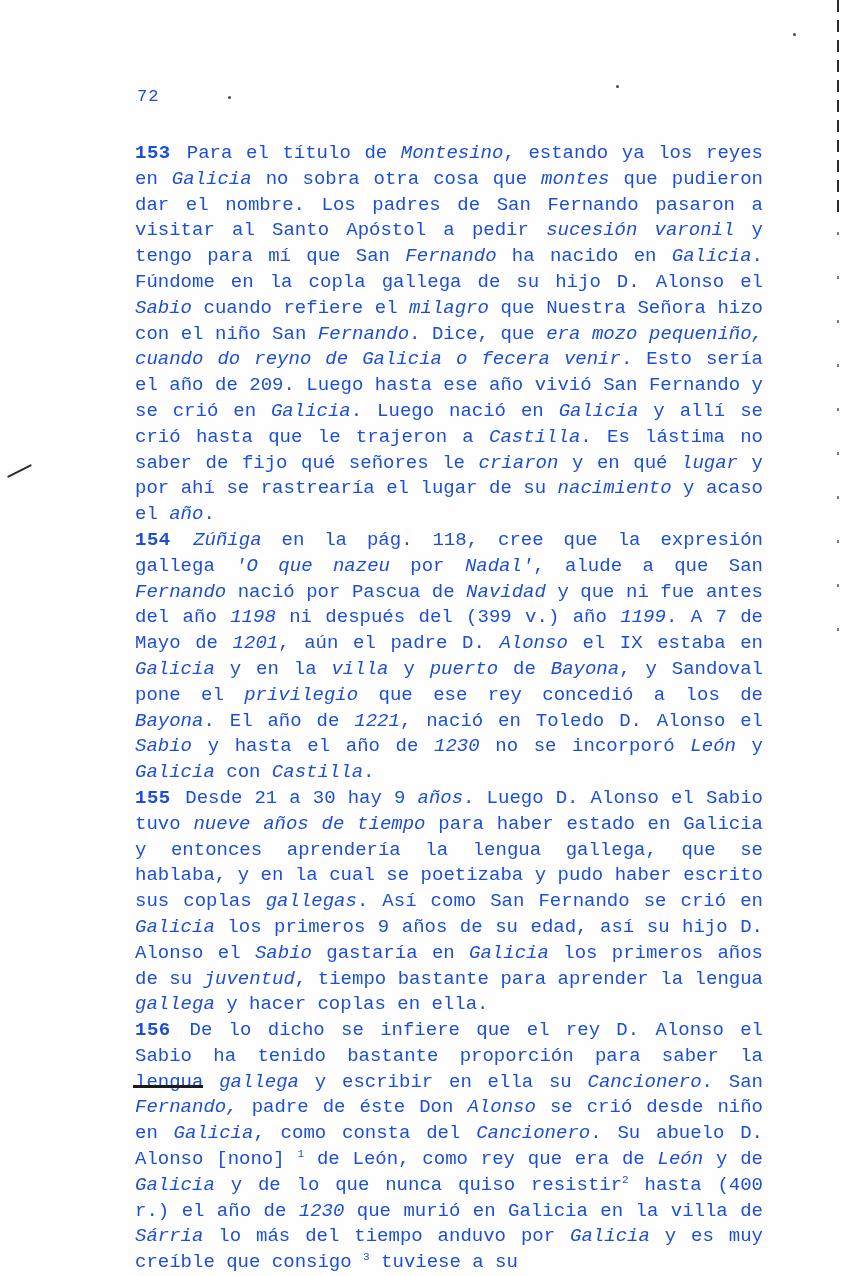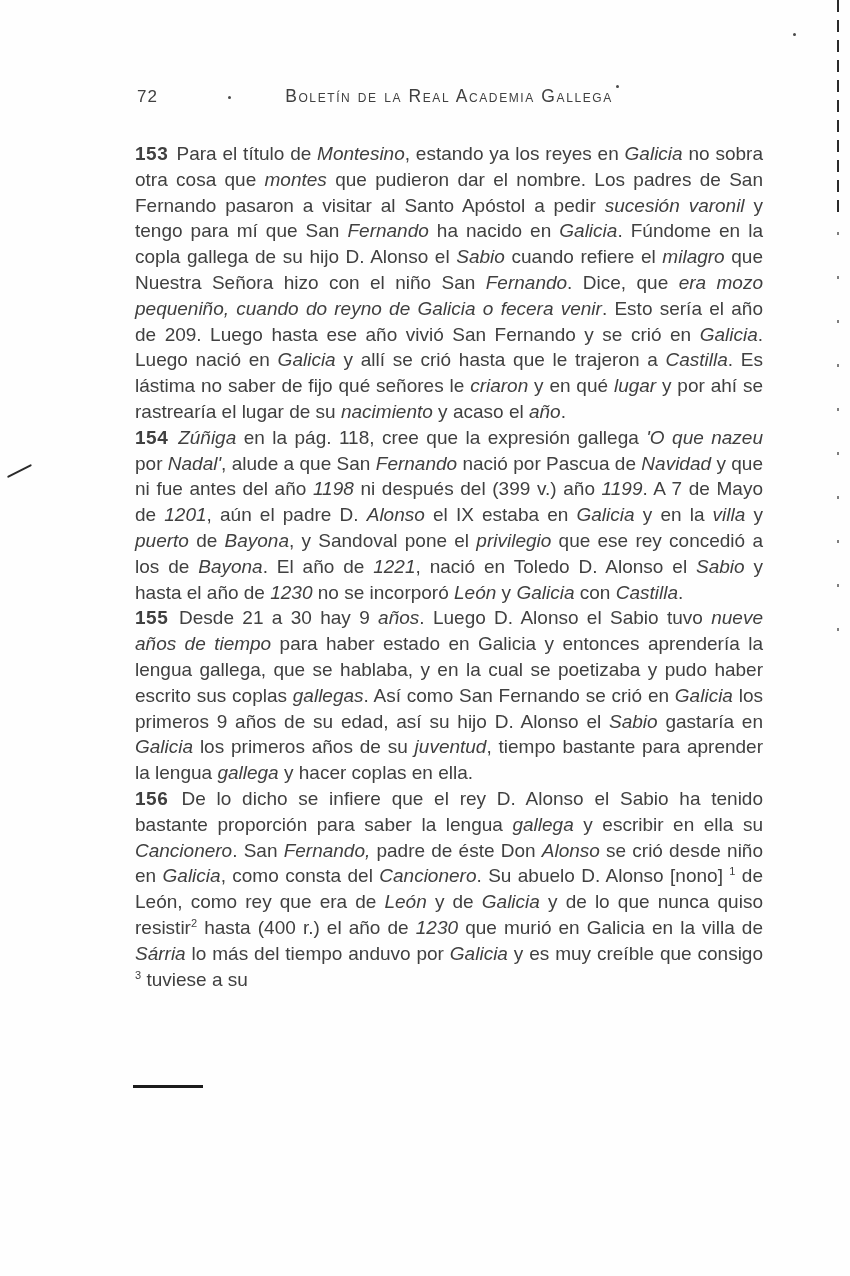--- a/index.html
+++ b/index.html
@@ -1,22 +1,22 @@
 <!DOCTYPE html>
 <html><head>
 <meta charset="utf-8">
 <style>
   html, body { margin: 0; padding: 0; background: #ffffff; }
   .page {
     position: relative;
     width: 850px;
     height: 1276px;
     background: #fefefe;
-    color: #404040;
-    font-family: Liberation Sans, sans-serif;
+    color: #1d4ed8;
+    font-family: Liberation Mono, monospace;
     overflow: hidden;
   }
   .header {
     position: absolute;
     top: 86px;
     left: 135px;
     width: 628px;
     text-align: center;
   }
   .pagenum {
@@ -101,21 +101,20 @@
 
   <div class="edge-line-top"></div>
   <div class="edge-dots"></div>
   <div class="margin-slash"></div>
   <div class="speck speck-a"></div>
   <div class="speck speck-b"></div>
   <div class="speck speck-c"></div>
 
   <header class="header">
     <span class="pagenum">72</span>
-    <span class="title">Boletín de la Real Academia Gallega</span>
   </header>
 
   <main class="body-text" id="text-body">
       <p><b class="pnum">153 </b><span>Para el título de </span><i>Montesino</i><span>, estando ya los reyes en </span><i>Galicia</i><span> no sobra otra cosa que </span><i>montes</i><span> que pudieron dar el nombre. Los padres de San Fernando pasaron a visitar al Santo Apóstol a pedir </span><i>sucesión varonil</i><span> y tengo para mí que San </span><i>Fernando</i><span> ha nacido en </span><i>Galicia</i><span>. Fúndome en la copla gallega de su hijo D. Alonso el </span><i>Sabio</i><span> cuando refiere el </span><i>milagro</i><span> que Nuestra Señora hizo con el niño San </span><i>Fernando</i><span>. Dice, que </span><i>era mozo pequeniño, cuando do reyno de Galicia o fecera venir</i><span>. Esto sería el año de 209. Luego hasta ese año vivió San Fernando y se crió en </span><i>Galicia</i><span>. Luego nació en </span><i>Galicia</i><span> y allí se crió hasta que le trajeron a </span><i>Castilla</i><span>. Es lástima no saber de fijo qué señores le </span><i>criaron</i><span> y en qué </span><i>lugar</i><span> y por ahí se rastrearía el lugar de su </span><i>nacimiento</i><span> y acaso el </span><i>año</i><span>.</span></p>
       <p><b class="pnum">154 </b><i>Zúñiga</i><span> en la pág. 118, cree que la expresión gallega </span><i>'O que nazeu</i><span> por </span><i>Nadal'</i><span>, alude a que San </span><i>Fernando</i><span> nació por Pascua de </span><i>Navidad</i><span> y que ni fue antes del año </span><i>1198</i><span> ni después del (399 v.) año </span><i>1199</i><span>. A 7 de Mayo de </span><i>1201</i><span>, aún el padre D. </span><i>Alonso</i><span> el IX estaba en </span><i>Galicia</i><span> y en la </span><i>villa</i><span> y </span><i>puerto</i><span> de </span><i>Bayona</i><span>, y Sandoval pone el </span><i>privilegio</i><span> que ese rey concedió a los de </span><i>Bayona</i><span>. El año de </span><i>1221</i><span>, nació en Toledo D. Alonso el </span><i>Sabio</i><span> y hasta el año de </span><i>1230</i><span> no se incorporó </span><i>León</i><span> y </span><i>Galicia</i><span> con </span><i>Castilla</i><span>.</span></p>
       <p><b class="pnum">155 </b><span>Desde 21 a 30 hay 9 </span><i>años</i><span>. Luego D. Alonso el Sabio tuvo </span><i>nueve años de tiempo</i><span> para haber estado en Galicia y entonces aprendería la lengua gallega, que se hablaba, y en la cual se poetizaba y pudo haber escrito sus coplas </span><i>gallegas</i><span>. Así como San Fernando se crió en </span><i>Galicia</i><span> los primeros 9 años de su edad, así su hijo D. Alonso el </span><i>Sabio</i><span> gastaría en </span><i>Galicia</i><span> los primeros años de su </span><i>juventud</i><span>, tiempo bastante para aprender la lengua </span><i>gallega</i><span> y hacer coplas en ella.</span></p>
       <p><b class="pnum">156 </b><span>De lo dicho se infiere que el rey D. Alonso el Sabio ha tenido bastante proporción para saber la lengua </span><i>gallega</i><span> y escribir en ella su </span><i>Cancionero</i><span>. San </span><i>Fernando,</i><span> padre de éste Don </span><i>Alonso</i><span> se crió desde niño en </span><i>Galicia</i><span>, como consta del </span><i>Cancionero</i><span>. Su abuelo D. Alonso [nono] </span><sup>1</sup><span> de León, como rey que era de </span><i>León</i><span> y de </span><i>Galicia</i><span> y de lo que nunca quiso resistir</span><sup>2</sup><span> hasta (400 r.) el año de </span><i>1230</i><span> que murió en Galicia en la villa de </span><i>Sárria</i><span> lo más del tiempo anduvo por </span><i>Galicia</i><span> y es muy creíble que consigo </span><sup>3</sup><span> tuviese a su</span></p>
     </main>
 
   <div class="fnsep"></div>

